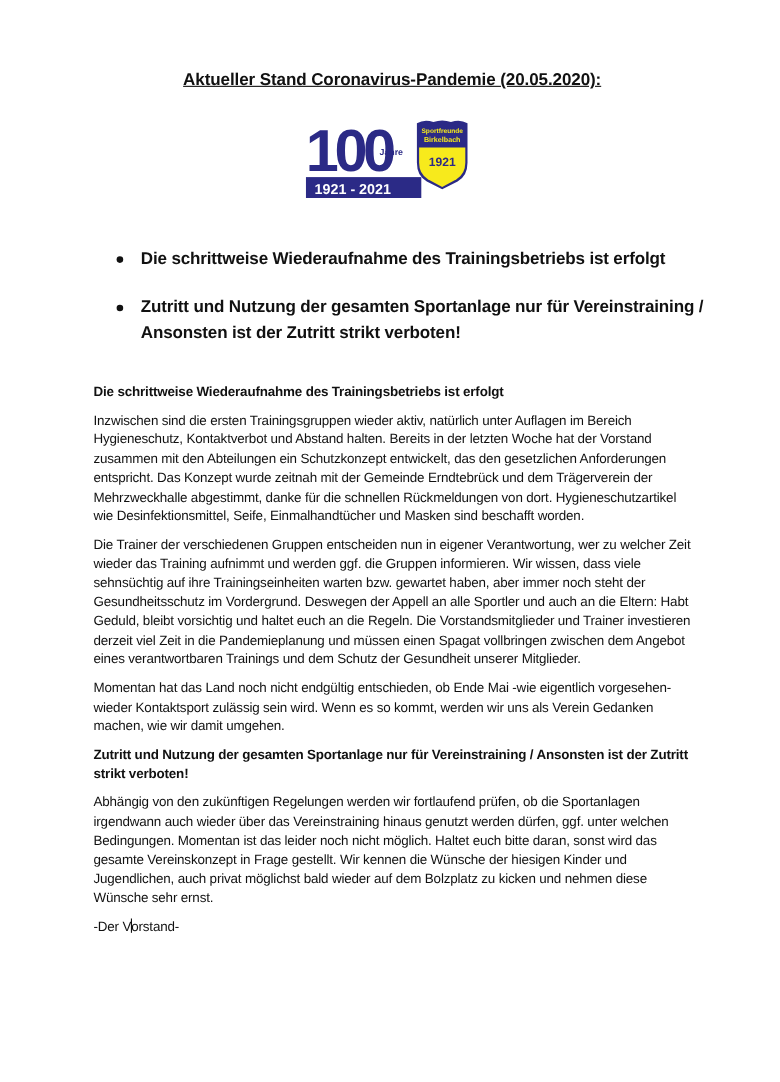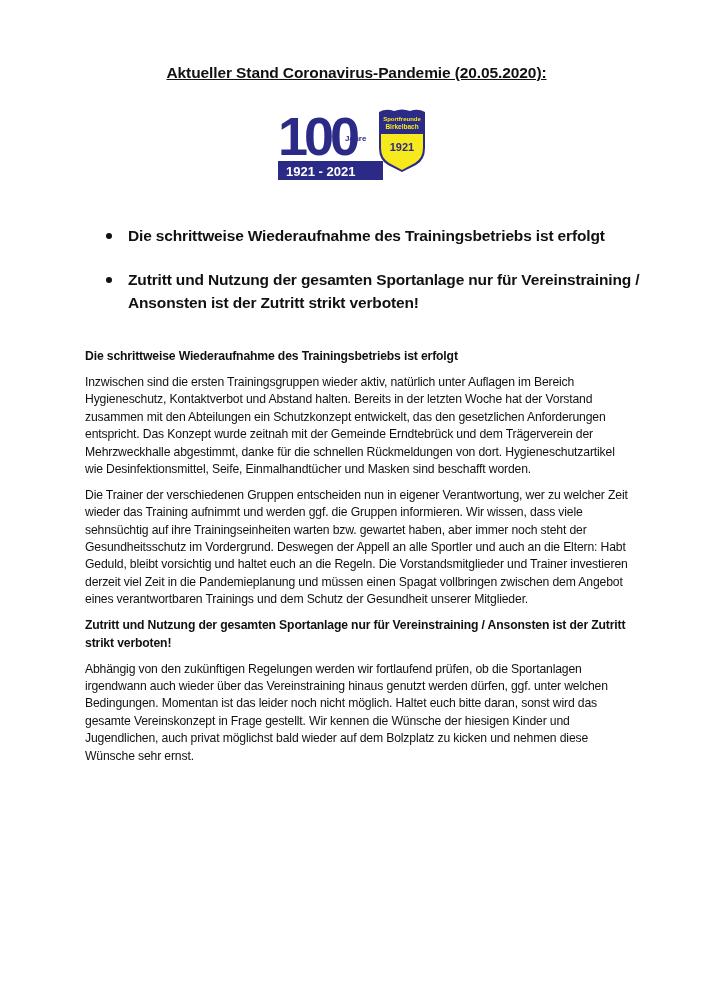--- a/index.html
+++ b/index.html
@@ -64,15 +64,17 @@
   <li>
     <span class="dot"></span>
     <span>Zutritt und Nutzung der gesamten Sportanlage nur für Vereinstraining / Ansonsten ist der Zutritt strikt verboten!</span>
   </li>
 </ul>
 
 <div class="body-text">
   <p class="heading">Die schrittweise Wiederaufnahme des Trainingsbetriebs ist erfolgt</p>
   <p>Inzwischen sind die ersten Trainingsgruppen wieder aktiv, natürlich unter Auflagen im Bereich Hygieneschutz, Kontaktverbot und Abstand halten. Bereits in der letzten Woche hat der Vorstand zusammen mit den Abteilungen ein Schutzkonzept entwickelt, das den gesetzlichen Anforderungen entspricht. Das Konzept wurde zeitnah mit der Gemeinde Erndtebrück und dem Trägerverein der Mehrzweckhalle abgestimmt, danke für die schnellen Rückmeldungen von dort. Hygieneschutzartikel wie Desinfektionsmittel, Seife, Einmalhandtücher und Masken sind beschafft worden.</p>
   <p>Die Trainer  der verschiedenen Gruppen entscheiden nun in eigener Verantwortung, wer zu welcher Zeit wieder das Training aufnimmt und werden ggf. die Gruppen informieren. Wir wissen, dass viele sehnsüchtig auf ihre Trainingseinheiten warten bzw. gewartet haben, aber immer noch steht der Gesundheitsschutz im Vordergrund. Deswegen der Appell an alle Sportler und auch an die Eltern: Habt Geduld, bleibt vorsichtig und haltet euch an die Regeln. Die Vorstandsmitglieder und Trainer investieren derzeit viel Zeit in die Pandemieplanung und müssen einen Spagat vollbringen zwischen dem Angebot eines verantwortbaren Trainings und dem Schutz der Gesundheit unserer Mitglieder.</p>
+  <p>Momentan hat das Land noch nicht endgültig entschieden, ob Ende Mai -wie eigentlich vorgesehen- wieder Kontaktsport zulässig sein wird. Wenn es so kommt, werden wir uns als Verein Gedanken machen, wie wir damit umgehen.</p>
   <p class="heading">Zutritt und Nutzung der gesamten Sportanlage nur für Vereinstraining / Ansonsten ist der Zutritt strikt verboten!</p>
   <p>Abhängig von den zukünftigen Regelungen werden wir fortlaufend prüfen, ob die Sportanlagen irgendwann auch wieder über das Vereinstraining hinaus genutzt werden dürfen, ggf. unter welchen Bedingungen. Momentan ist das leider noch nicht möglich. Haltet euch bitte daran, sonst wird das gesamte Vereinskonzept in Frage gestellt. Wir kennen die Wünsche der hiesigen Kinder und Jugendlichen, auch privat möglichst bald wieder auf dem Bolzplatz zu kicken und nehmen diese Wünsche sehr ernst.</p>
+  <p><span>-Der V</span><span class="cursor"></span><span>orstand-</span></p>
 </div>
 
 </body></html>

